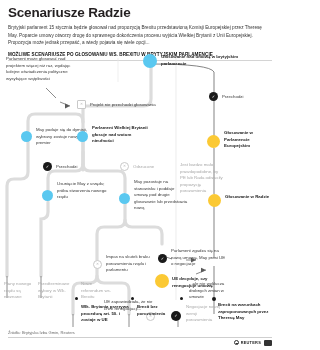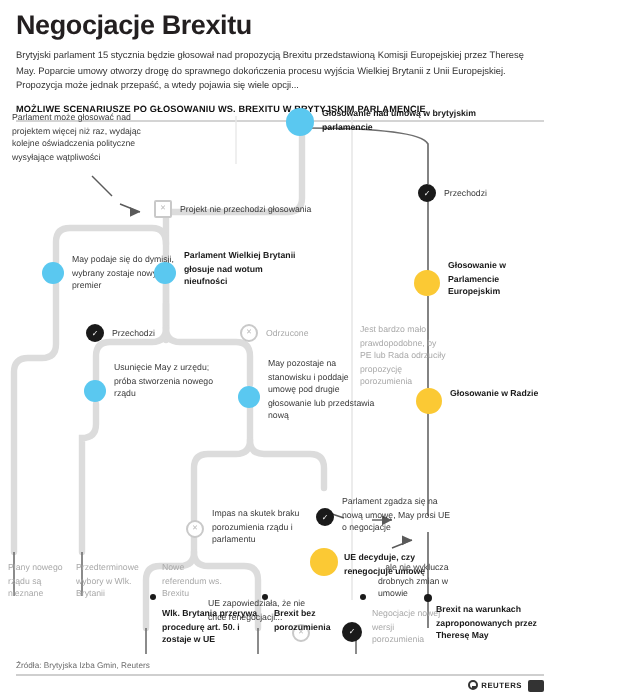--- a/index.html
+++ b/index.html
@@ -61,21 +61,21 @@
   .rdot:after{content:"";position:absolute;left:1px;top:1.9px;width:1.8px;height:1.2px;background:#333;}
   .rtxt{font-size:3.9px;font-weight:bold;letter-spacing:0.25px;color:#222;}
   .gbox{width:8px;height:5.5px;background:#333;border-radius:1px;}
 </style>
 </head>
 <body>
 
 <div class="wrap">
 
   <div class="hdr">
-    <h1 class="title">Negocjacje Brexitu</h1>
+    <h1 class="title">Scenariusze Radzie</h1>
     <p class="standfirst">Brytyjski parlament 15 stycznia będzie głosował nad propozycją Brexitu przedstawioną Komisji Europejskiej przez Theresę May. Poparcie umowy otworzy drogę do sprawnego dokończenia procesu wyjścia Wielkiej Brytanii z Unii Europejskiej. Propozycja może jednak przepaść, a wtedy pojawia się wiele opcji...</p>
     <p class="kicker">MOŻLIWE SCENARIUSZE PO GŁOSOWANIU WS. BREXITU W BRYTYJSKIM PARLAMENCIE</p>
   </div>
   <div class="rule"></div>
 
   <div class="canvas">
 
     <svg width="280" height="275" viewBox="0 0 280 275">
       <g fill="none" stroke="#dcdcdc" stroke-width="3.2" stroke-linecap="round">
 

